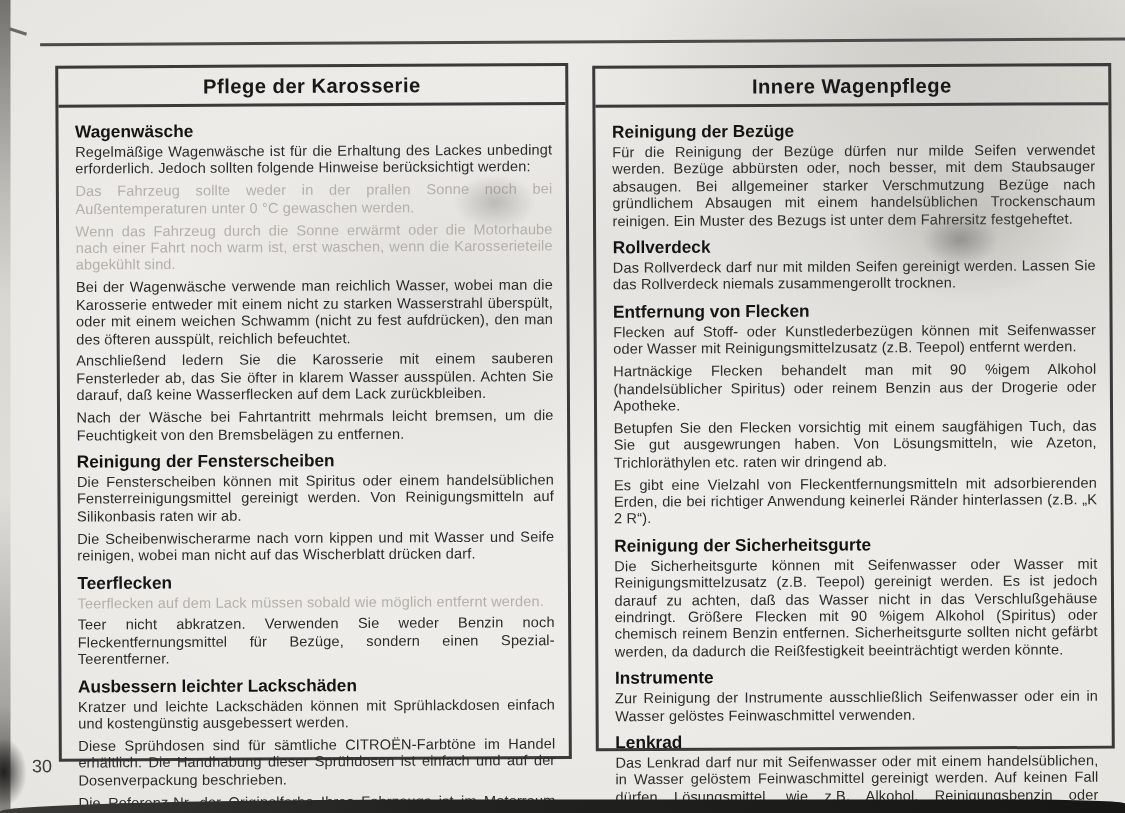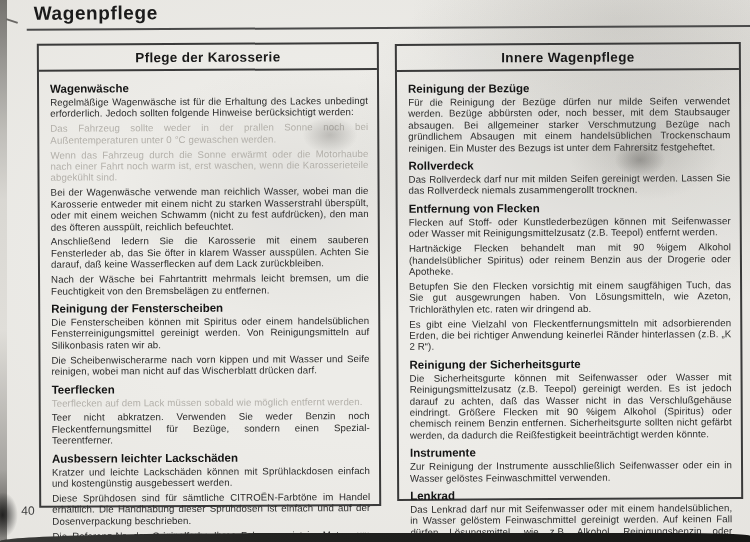--- a/index.html
+++ b/index.html
@@ -59,21 +59,20 @@
   .stain-2{position:absolute;left:300px;top:115px;width:60px;height:40px;
     background:radial-gradient(ellipse, rgba(90,88,84,.30), rgba(0,0,0,0) 65%);}
   .stain-3{position:absolute;left:610px;top:140px;width:60px;height:40px;
     background:radial-gradient(ellipse, rgba(60,58,55,.35), rgba(0,0,0,0) 60%);}
 </style>
 </head>
 <body>
 
 <div class="scan">
   <div class="page">
-    <h1 class="page-title">Wagenpflege</h1>
     <div class="title-rule"></div>
 
     <div class="columns">
       <section class="colbox left">
         <div class="colhead">Pflege der Karosserie</div>
         <div class="colbody">
             <h3 class="sec-heading">Wagenwäsche</h3>
             <p class="para">Regelmäßige Wagenwäsche ist für die Erhaltung des Lackes unbedingt erforderlich. Jedoch sollten folgende Hinweise berücksichtigt werden:</p>
             <p class="para faded">Das Fahrzeug sollte weder in der prallen Sonne noch bei Außentemperaturen unter 0 °C gewaschen werden.</p>
             <p class="para faded">Wenn das Fahrzeug durch die Sonne erwärmt oder die Motorhaube nach einer Fahrt noch warm ist, erst waschen, wenn die Karosserieteile abgekühlt sind.</p>
@@ -108,21 +107,21 @@
             <h3 class="sec-heading">Reinigung der Sicherheitsgurte</h3>
             <p class="para">Die Sicherheitsgurte können mit Seifenwasser oder Wasser mit Reinigungsmittelzusatz (z.B. Teepol) gereinigt werden. Es ist jedoch darauf zu achten, daß das Wasser nicht in das Verschlußgehäuse eindringt. Größere Flecken mit 90 %igem Alkohol (Spiritus) oder chemisch reinem Benzin entfernen. Sicherheitsgurte sollten nicht gefärbt werden, da dadurch die Reißfestigkeit beeinträchtigt werden könnte.</p>
             <h3 class="sec-heading">Instrumente</h3>
             <p class="para">Zur Reinigung der Instrumente ausschließlich Seifenwasser oder ein in Wasser gelöstes Feinwaschmittel verwenden.</p>
             <h3 class="sec-heading">Lenkrad</h3>
             <p class="para">Das Lenkrad darf nur mit Seifenwasser oder mit einem handelsüblichen, in Wasser gelöstem Feinwaschmittel gereinigt werden. Auf keinen Fall dürfen Lösungsmittel, wie z.B. Alkohol, Reinigungsbenzin oder Trichloräthylen, verwendet werden.</p>
           </div>
       </section>
     </div>
 
-    <div class="pagenum">40</div>
+    <div class="pagenum">30</div>
   </div>
 
   <div class="stain-1"></div>
   <div class="stain-2"></div>
   <div class="stain-3"></div>
   <div class="edge-left"></div>
   <div class="blob-bottom-left"></div>
   <div class="tick-left"></div>
   <div class="bottom-band"></div>
 </div>

